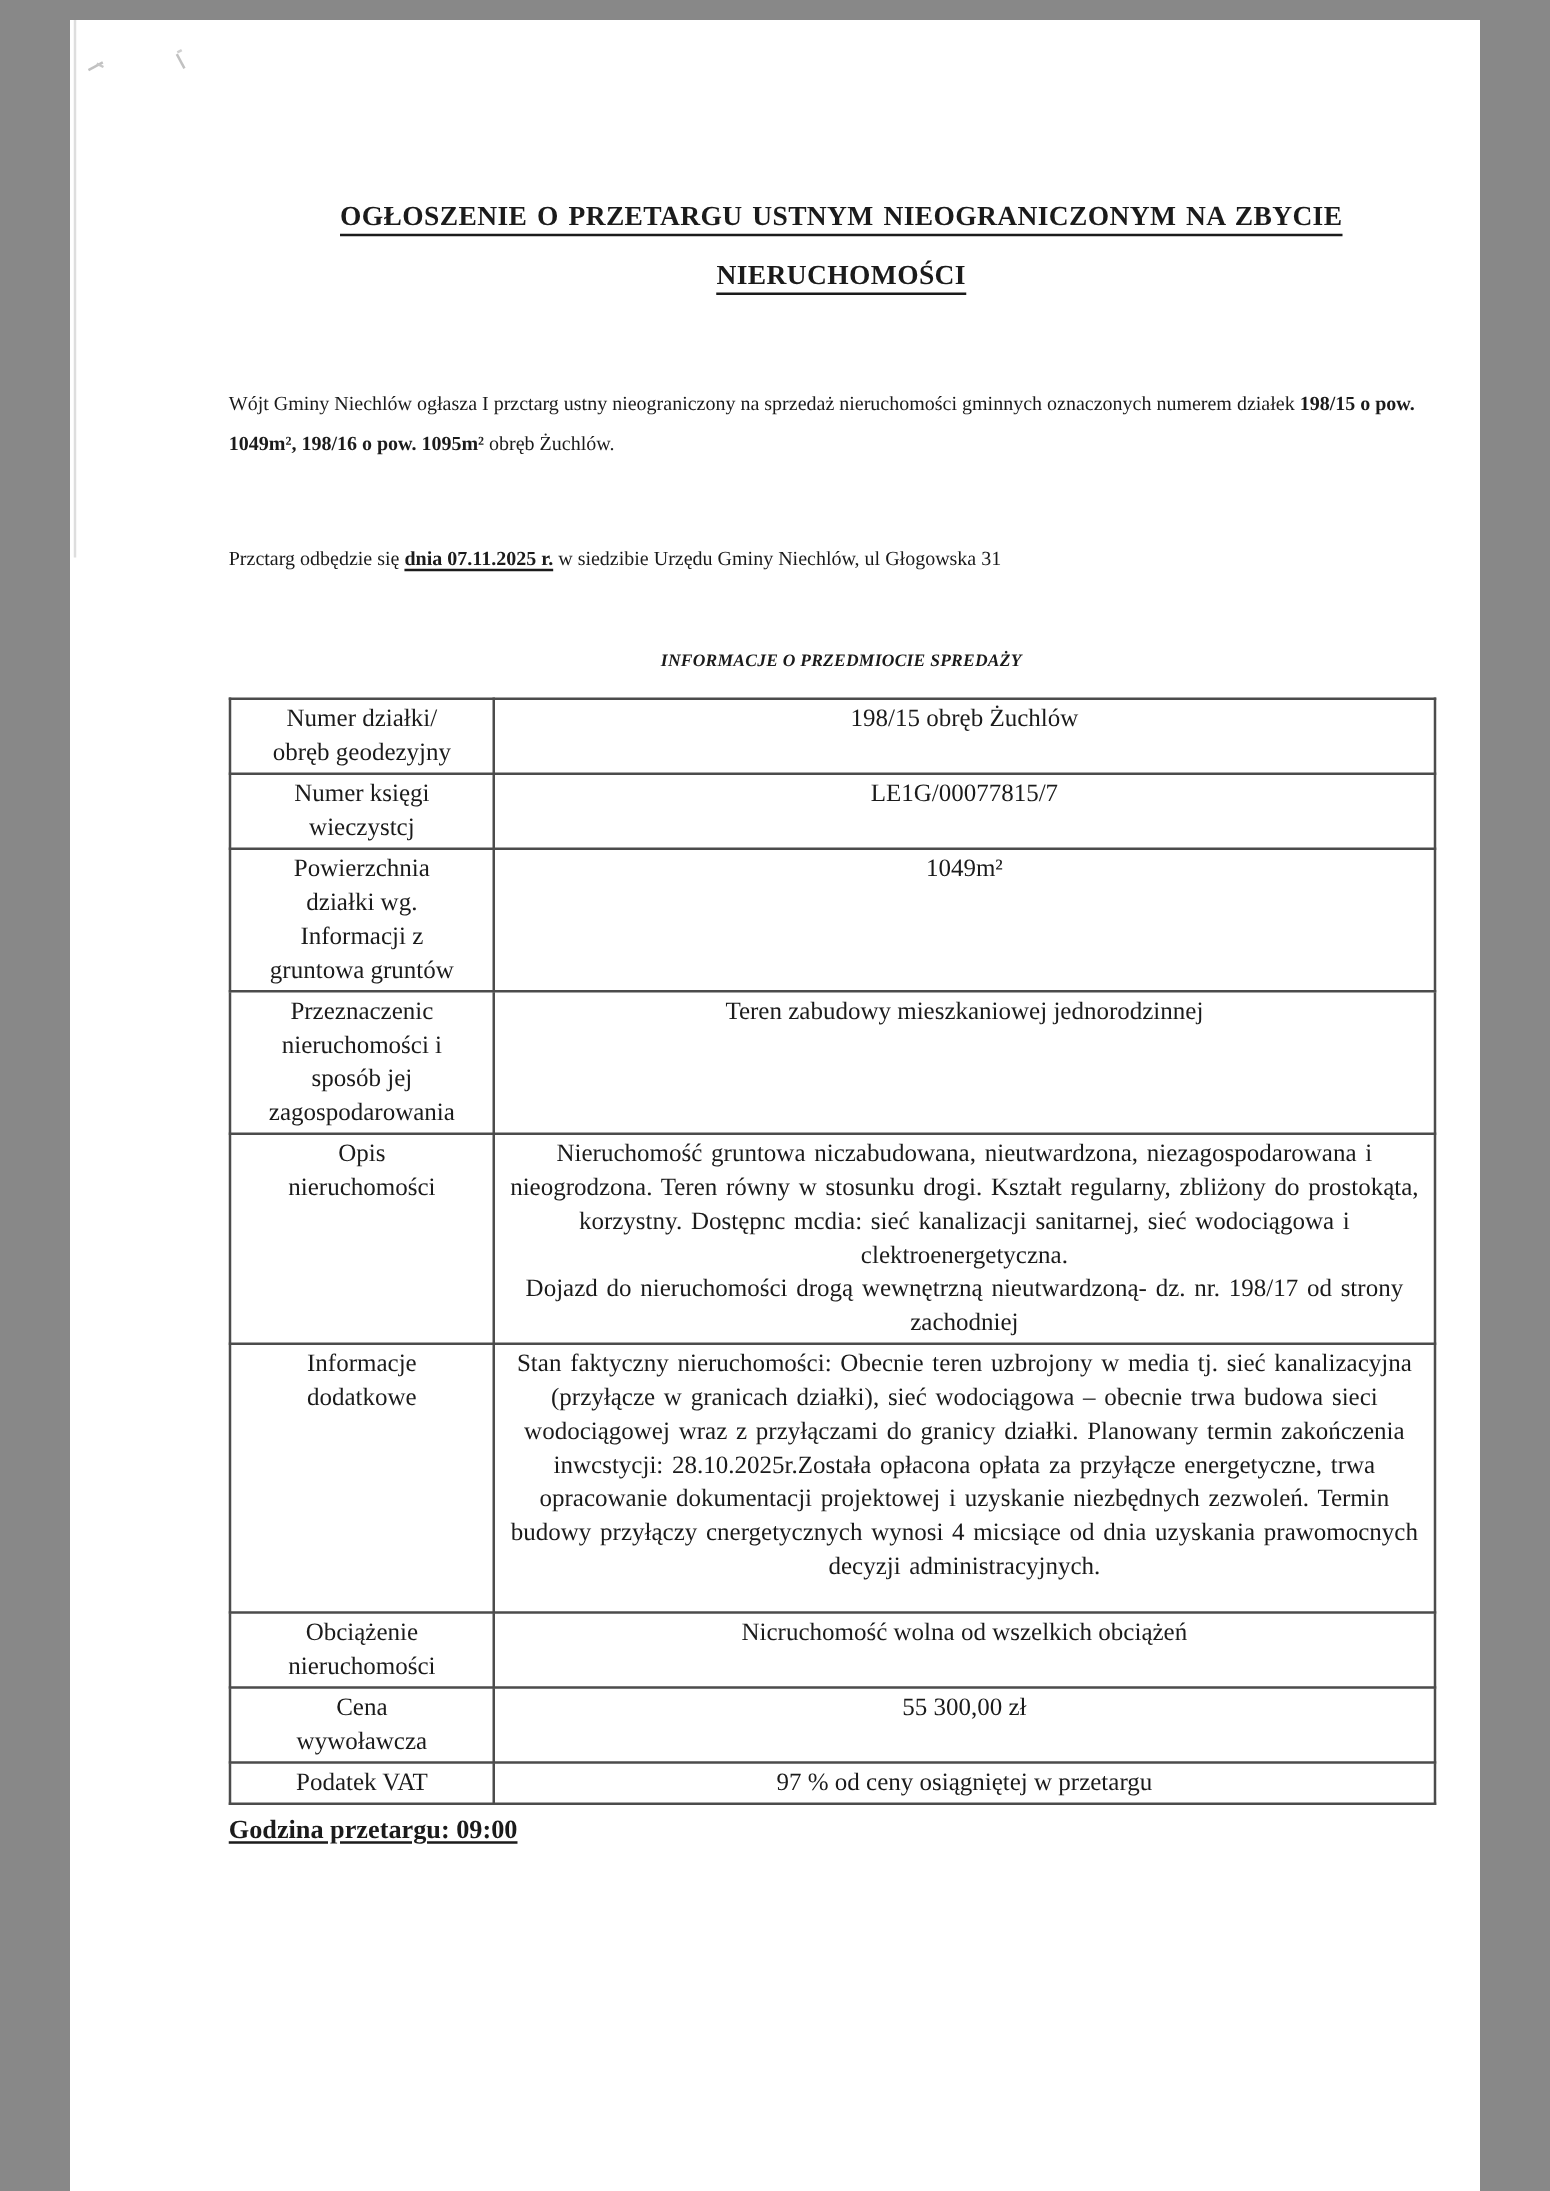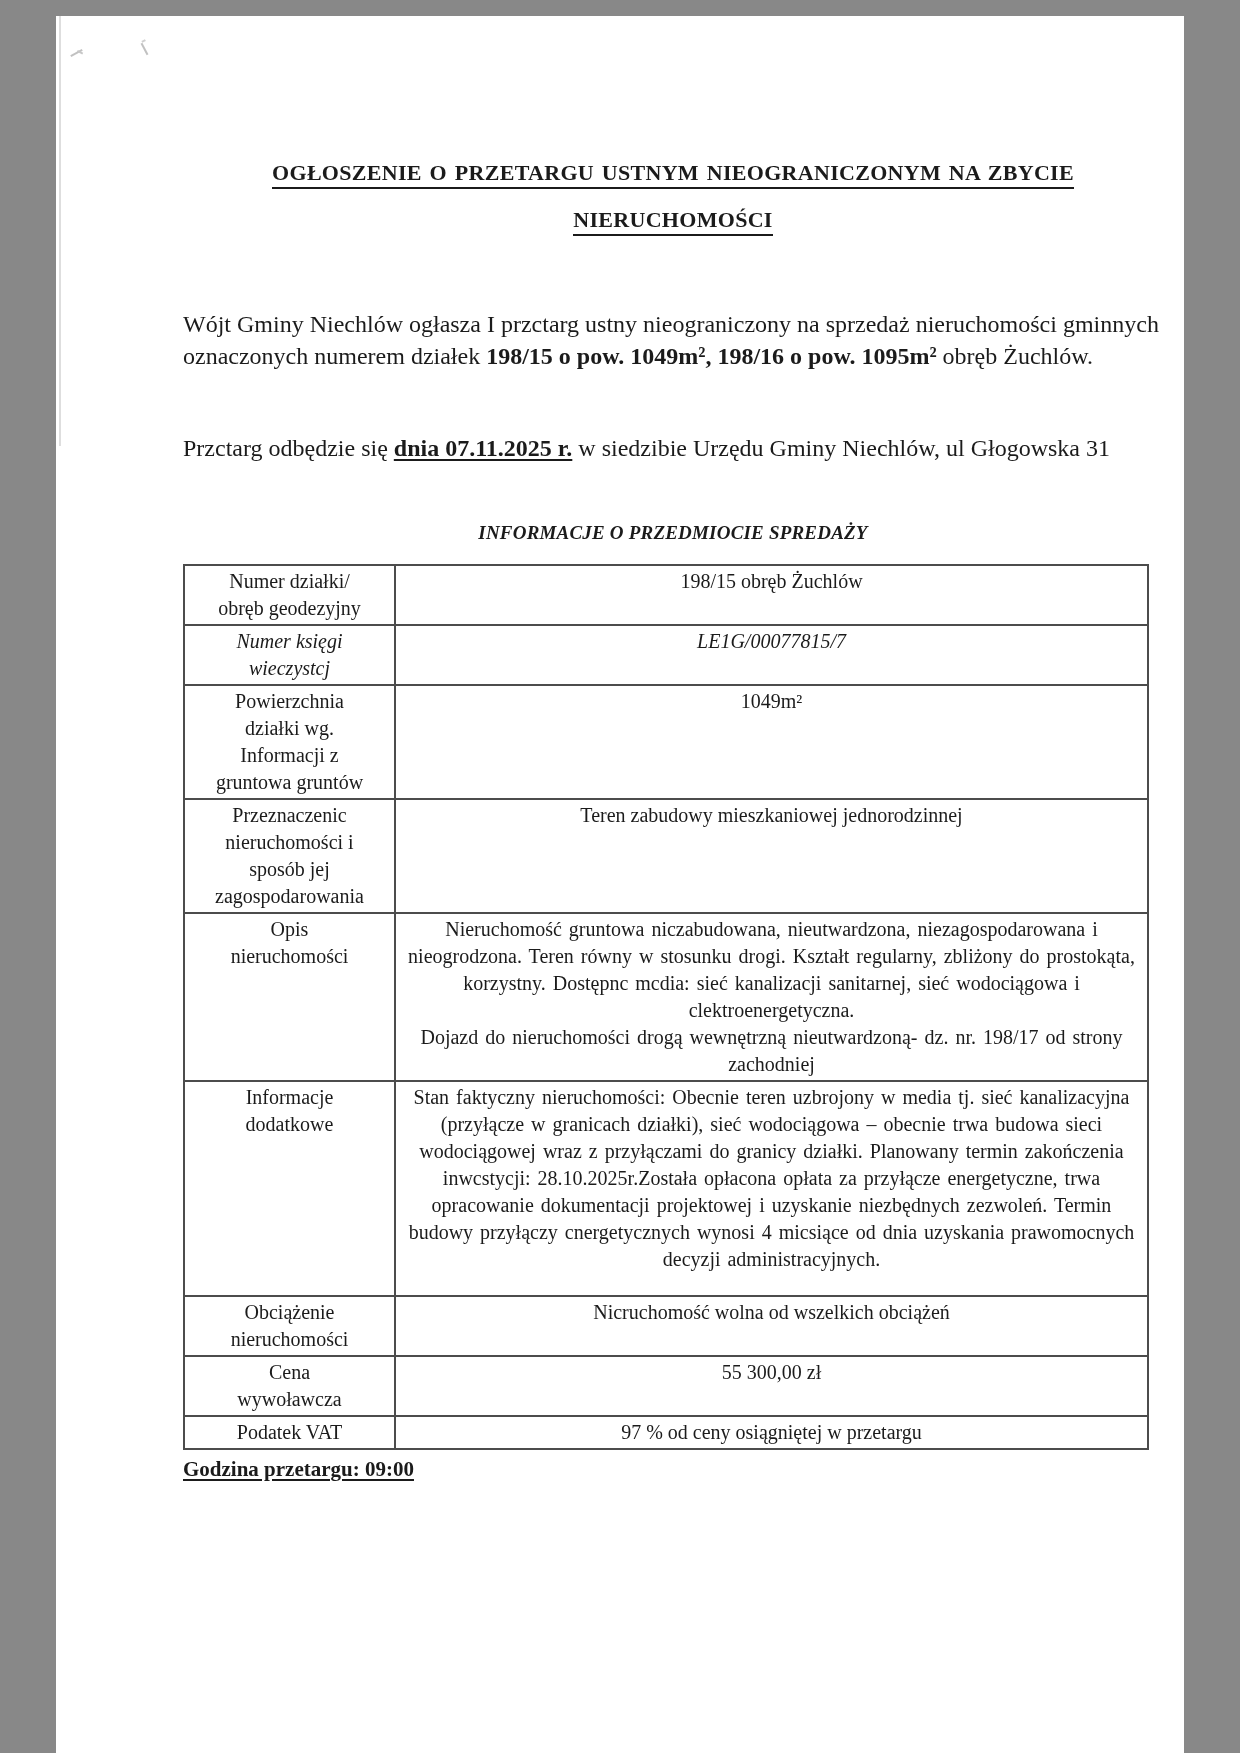--- a/index.html
+++ b/index.html
@@ -25,29 +25,29 @@
   .title{
     margin:0;padding-top:146px;
     text-align:center;
     font-size:22px;font-weight:bold;line-height:1;
     letter-spacing:.3px;word-spacing:2px;
   }
   .title .tline{display:block;}
   .title .tline.second{margin-top:20px;}
   .u{display:inline-block;border-bottom:2px solid #1b1b1b;padding-bottom:3px;}
 
-  .para{font-size:24px;line-height:32px;margin:0;}
+  .para{font-size:16px;line-height:32px;margin:0;}
   .p1{margin-top:72px;}
   .p2{margin-top:60px;}
   .bu{font-weight:bold;text-decoration:underline;text-decoration-thickness:2px;text-underline-offset:3px;}
 
   .table-heading{
     margin-top:58px;
     text-align:center;
-    font-size:19px;font-weight:bold;font-style:italic;
+    font-size:14px;font-weight:bold;font-style:italic;
     letter-spacing:.2px;
   }
 
   table.info{
     margin-top:20px;
     border-collapse:collapse;
     width:966px;
     table-layout:fixed;
     font-size:20px;
   }
@@ -56,21 +56,21 @@
     vertical-align:top;
     padding:2px 9px;
     line-height:27px;
     text-align:center;
   }
   col.c1{width:211px;}
   .lbl div{white-space:nowrap;}
   td.center{text-align:center;}
   td.just{text-align:justify;word-spacing:2px;}
   td.just p{margin:0;}
-  tr.r1{height:56px;} tr.r2{height:50px;font-style:italic;} tr.r3{height:110px;} tr.r4{height:106px;}
+  tr.r1{height:56px;} tr.r2{height:50px;} tr.r3{height:110px;} tr.r4{height:106px;}
   tr.r5{height:159px;} tr.r6{height:215px;} tr.r7{height:53px;} tr.r8{height:52px;}
   tr.r9{height:135px;} tr.r10{height:26px;}
 
   .footer{
     margin-top:7px;
     font-size:21px;
   }
 </style>
 </head>
 <body>

